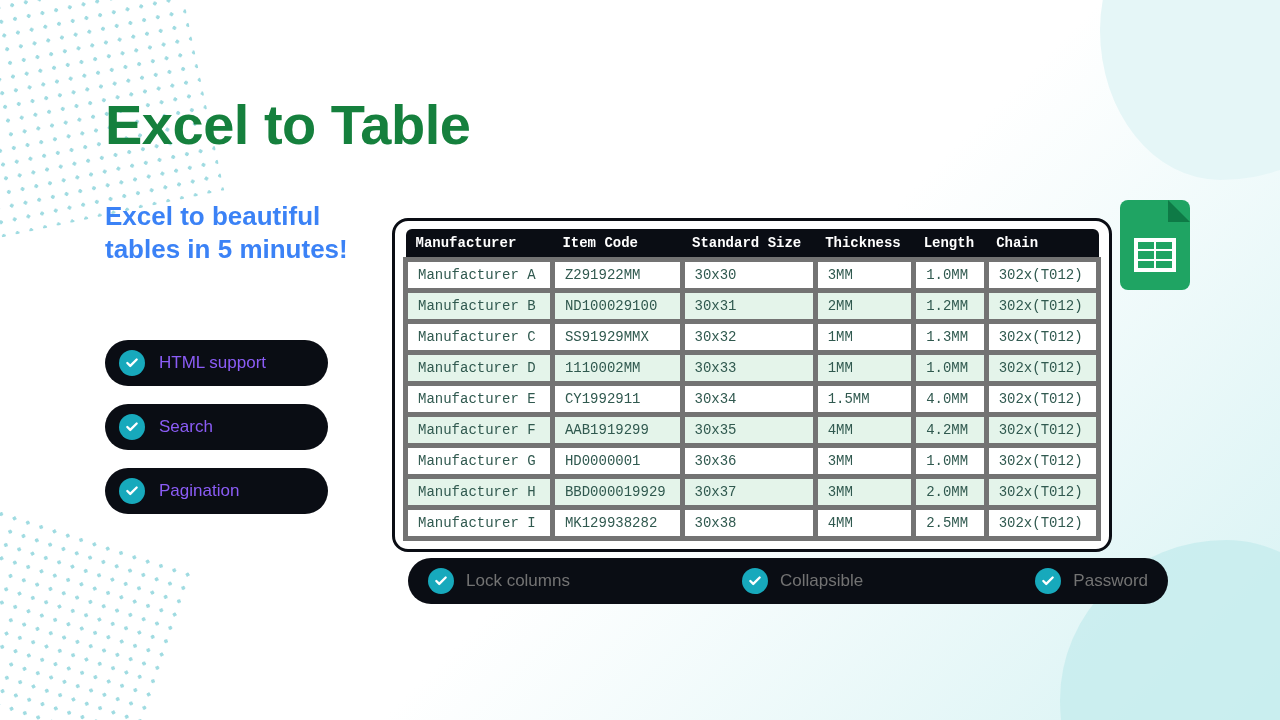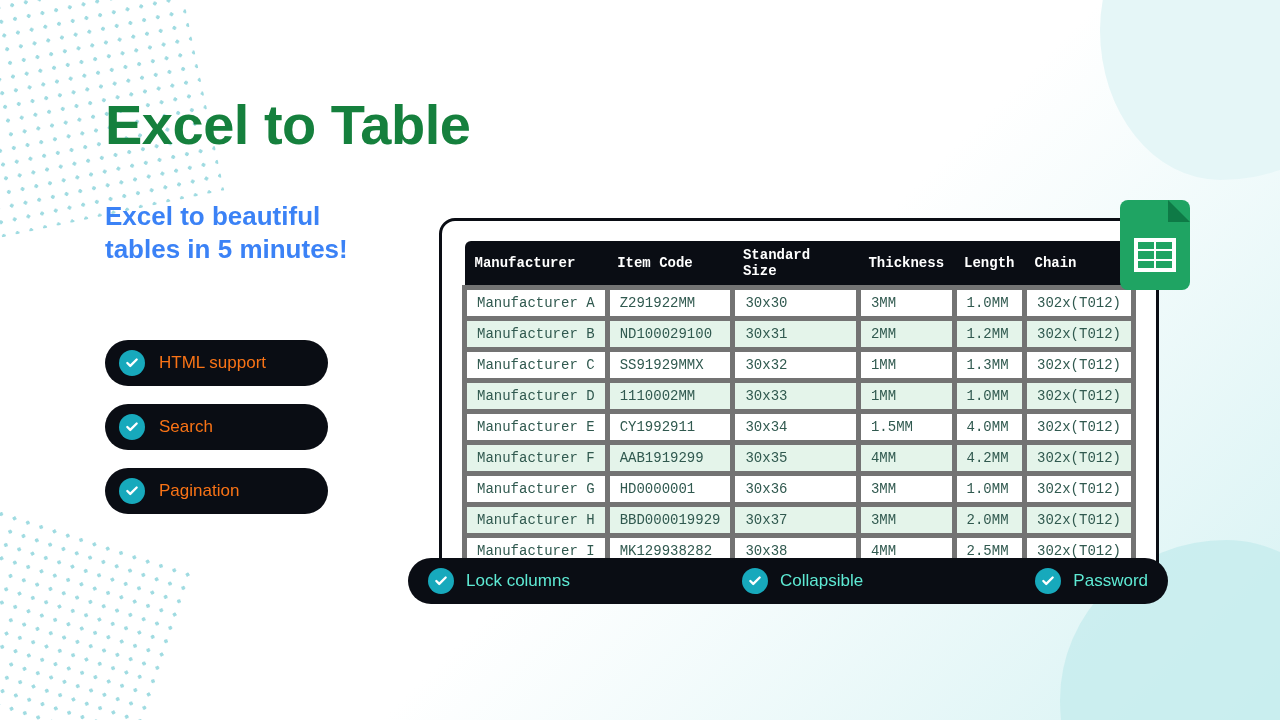--- a/index.html
+++ b/index.html
@@ -71,41 +71,41 @@
 
   .pill-list {
     position: absolute;
     top: 340px; left: 105px;
     display: flex;
     flex-direction: column;
     gap: 18px;
   }
   .pill {
     background: #0a0d14;
-    color: #f97316;
+    color: #8b5cf6;
     border-radius: 999px;
     padding: 10px 32px 10px 14px;
     display: flex;
     align-items: center;
     gap: 14px;
     font-size: 17px;
     font-weight: 500;
     width: 223px;
   }
   .pill-row {
     position: absolute;
     left: 408px;
     top: 558px;
     width: 760px;
     background: #0a0d14;
     border-radius: 999px;
     padding: 10px 20px;
     display: flex;
     align-items: center;
-    color: #5eead4;
+    color: #737373;
     font-size: 17px;
     gap: 16px;
   }
   .pill-row .item { display:flex; align-items:center; gap:12px; }
   .pill-row .spacer { flex: 1; }
   .check {
     width: 26px; height: 26px;
     background: #17A9BC;
     border-radius: 50%;
     display: flex;
@@ -116,23 +116,22 @@
   .check svg { width: 14px; height: 14px; }
 
   
   .table-panel {
     position: absolute;
     top: 218px; left: 392px;
     width: 720px;
     border: 3px solid #0a0d14;
     border-radius: 16px;
     background: #fff;
-    padding: 20px;
+    padding: 8px;
     overflow: hidden;
-    margin-left: 47px;
   }
   table {
     width: 100%;
     border-collapse: collapse;
     font-family: "Courier New", monospace;
     font-size: 14px;
   }
   th {
     background: #0a0d14;
     color: #fff;

